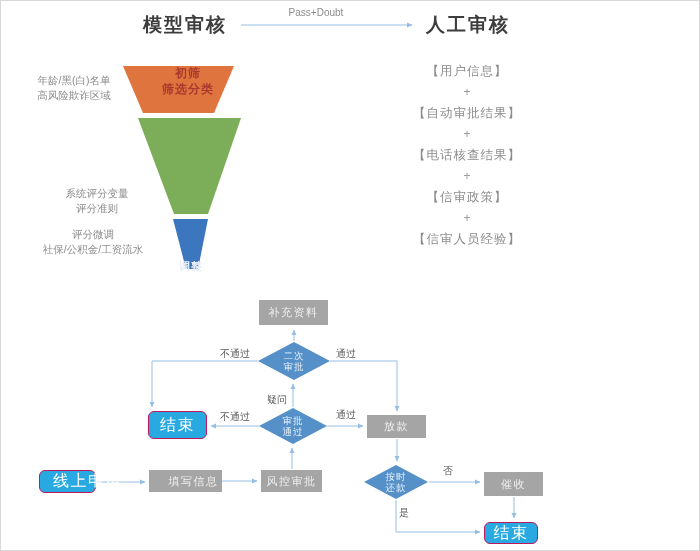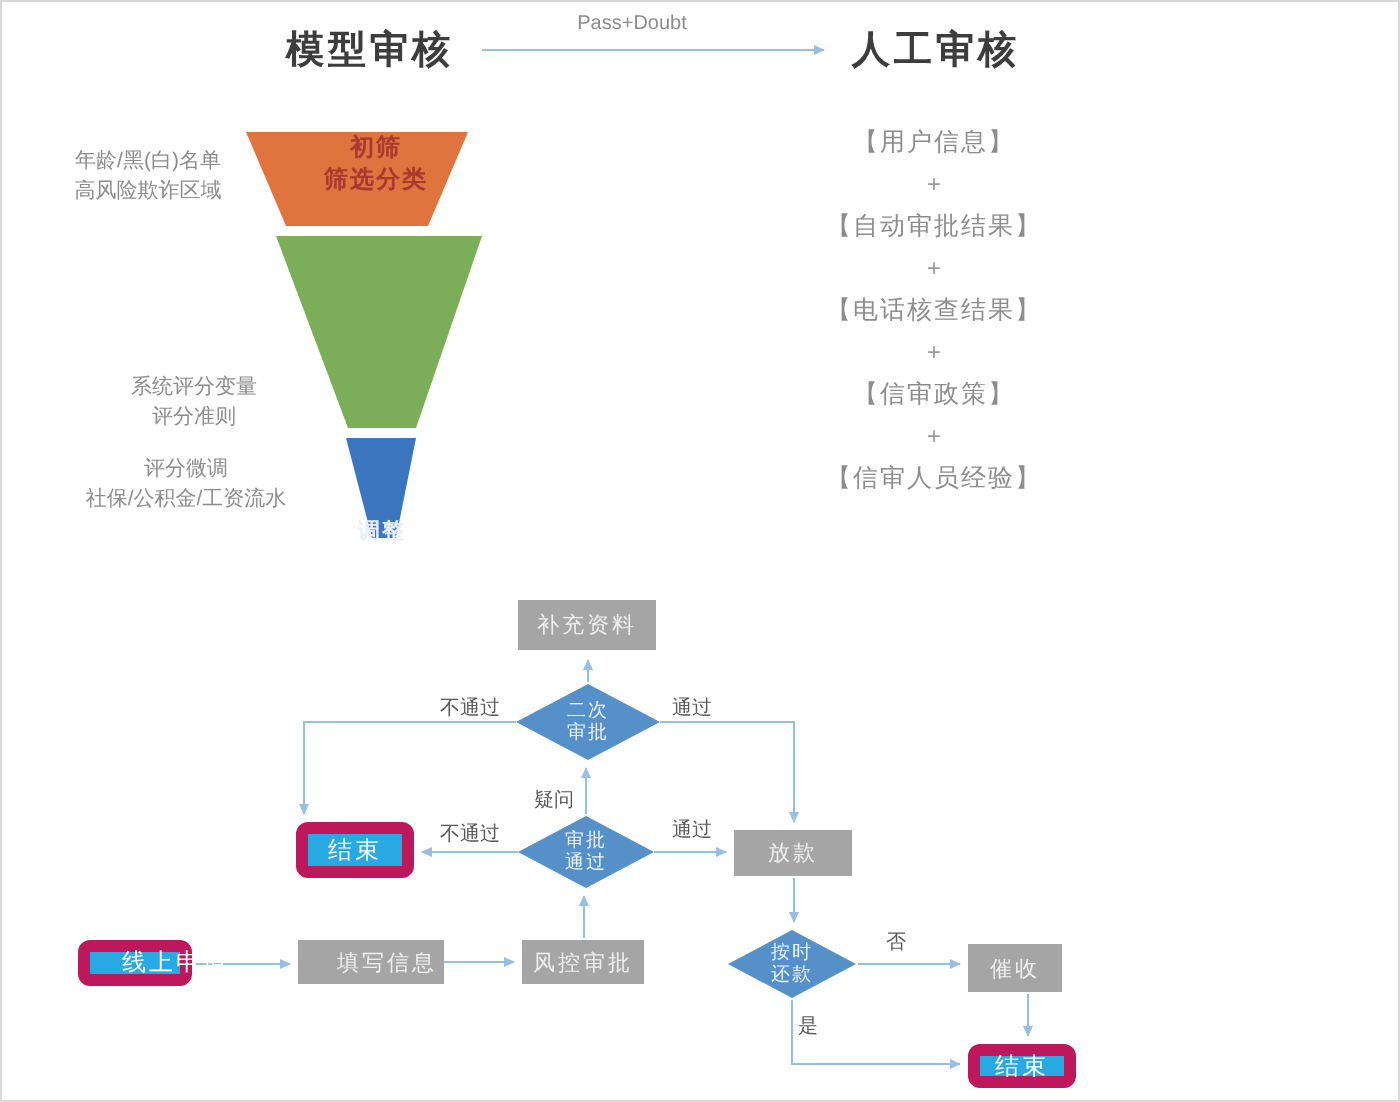--- a/index.html
+++ b/index.html
@@ -29,22 +29,22 @@
   .note{position:absolute;transform:translate(-50%,-50%);font-size:10.5px;line-height:1.4;
     color:var(--muted_text);white-space:pre-line;text-align:center;}
 
   .mr-list{position:absolute;left:466px;top:62px;transform:translateX(-50%);
     display:flex;flex-direction:column;align-items:center;gap:6px;color:var(--muted_text);}
   .mr-item{font-size:12.5px;line-height:17px;letter-spacing:1px;white-space:nowrap;}
   .mr-plus{font-size:12px;line-height:13px;color:#9a9a9a;}
 
   .gbox{position:absolute;background:var(--box_gray);color:#EFEFEF;display:flex;
     align-items:center;justify-content:center;font-size:11px;letter-spacing:1.5px;white-space:nowrap;}
-  .bbox{position:absolute;background:var(--bright_blue);border:6px solid #be185d;border-radius:6px;
-    color:#fff;display:flex;align-items:center;justify-content:center;font-size:12px;
+  .bbox{position:absolute;background:var(--bright_blue);border:1px solid #be185d;border-radius:6px;
+    color:#fff;display:flex;align-items:center;justify-content:center;font-size:16px;
     letter-spacing:1.5px;box-sizing:border-box;white-space:nowrap;}
   .diamond{position:absolute;clip-path:polygon(50% 0,100% 50%,50% 100%,0 50%);
     background:var(--diamond_blue);color:#EAF2FA;display:flex;align-items:center;
     justify-content:center;text-align:center;white-space:pre-line;font-size:9.5px;
     line-height:1.2;letter-spacing:1px;}
   .edge-label{position:absolute;transform:translate(-50%,-50%);font-size:10px;
     color:var(--edge_label_text);white-space:nowrap;}
 </style>
 </head>
 <body>
@@ -113,21 +113,21 @@
 审批</div>
   <div class="bbox" style="left:147px;top:410px;width:59px;height:28px;">结束</div>
   <div class="diamond" style="left:258px;top:407px;width:68px;height:36px;">审批
 通过</div>
   <div class="gbox" style="left:366px;top:414px;width:59px;height:23px;">放款</div>
   <div class="bbox" style="left:38px;top:469px;width:57px;height:23px;padding-left:41px;">线上申请</div>
   <div class="gbox" style="left:148px;top:469px;width:57px;height:22px;padding-left:16px;">填写信息</div>
   <div class="gbox" style="left:260px;top:469px;width:61px;height:22px;">风控审批</div>
   <div class="diamond" style="left:363px;top:464px;width:64px;height:34px;">按时
 还款</div>
-  <div class="gbox" style="left:483px;top:471px;width:47px;height:24px;">催收</div>
+  <div class="gbox" style="left:483px;top:471px;width:59px;height:24px;">催收</div>
   <div class="bbox" style="left:483px;top:521px;width:54px;height:22px;">结束</div>
 
   <div class="edge-label" style="left:234px;top:353px;">不通过</div>
   <div class="edge-label" style="left:345px;top:353px;">通过</div>
   <div class="edge-label" style="left:276px;top:399px;">疑问</div>
   <div class="edge-label" style="left:234px;top:416px;">不通过</div>
   <div class="edge-label" style="left:345px;top:414px;">通过</div>
   <div class="edge-label" style="left:447px;top:470px;">否</div>
   <div class="edge-label" style="left:403px;top:512px;">是</div>
 

